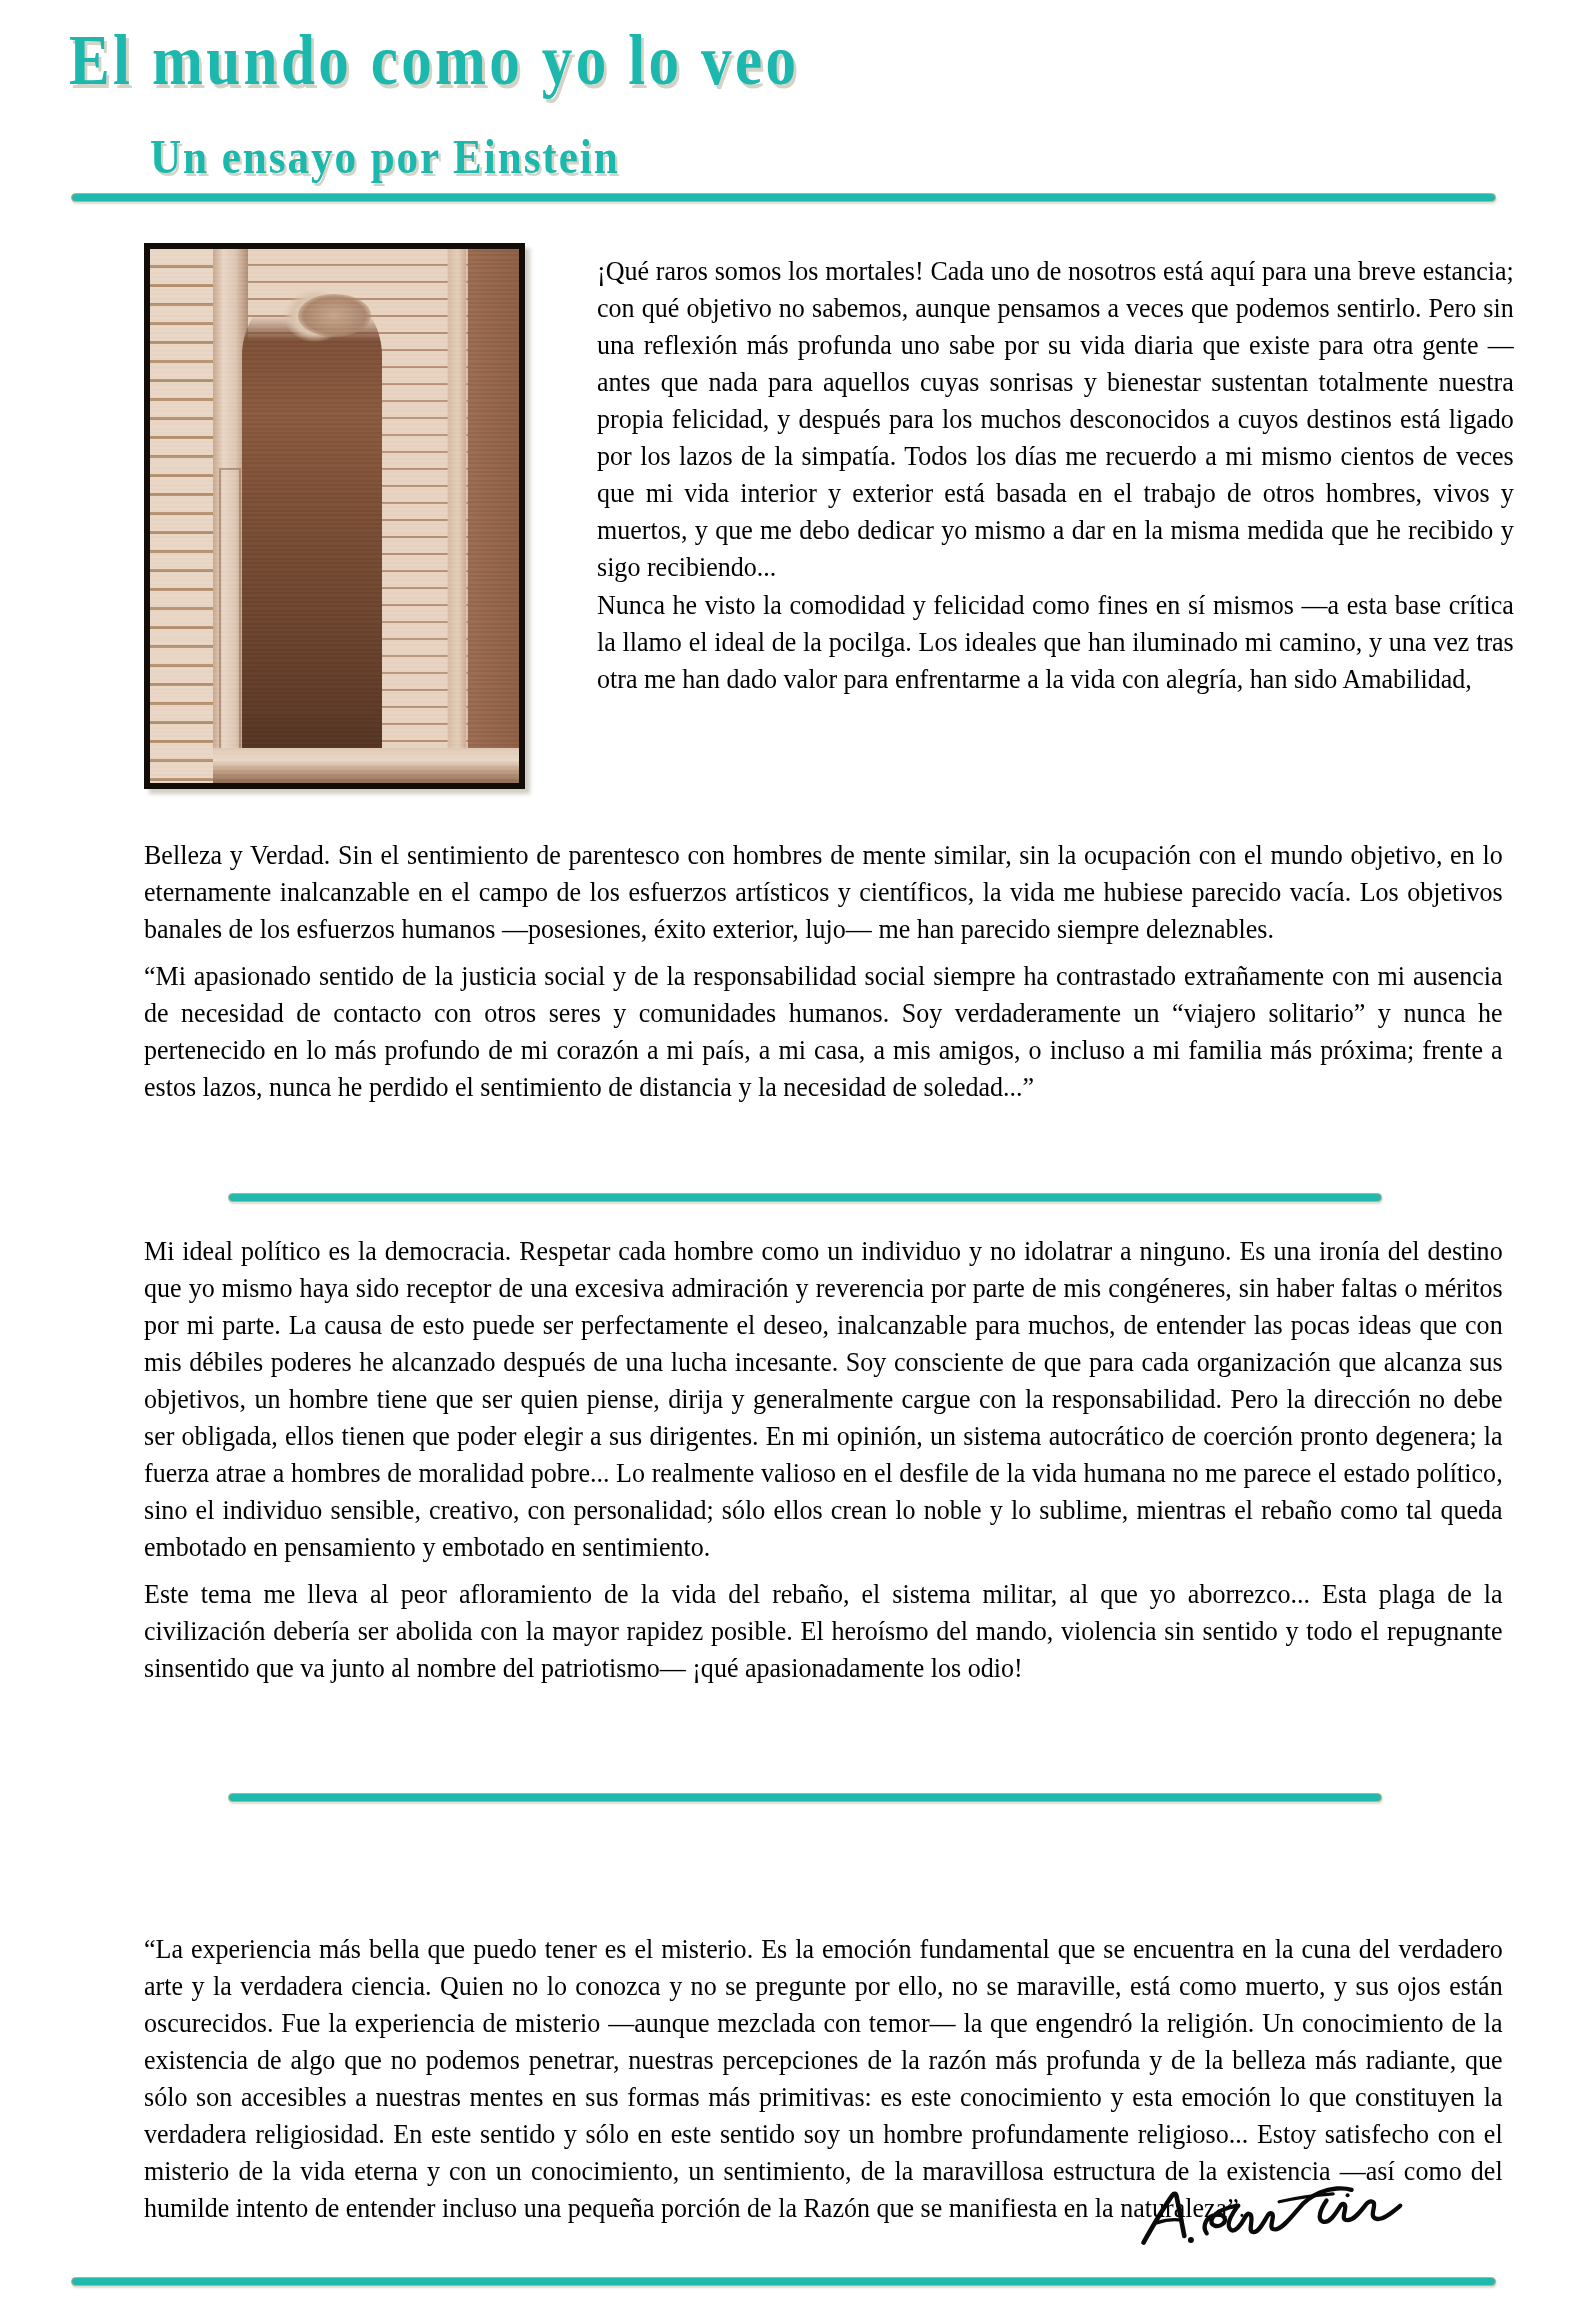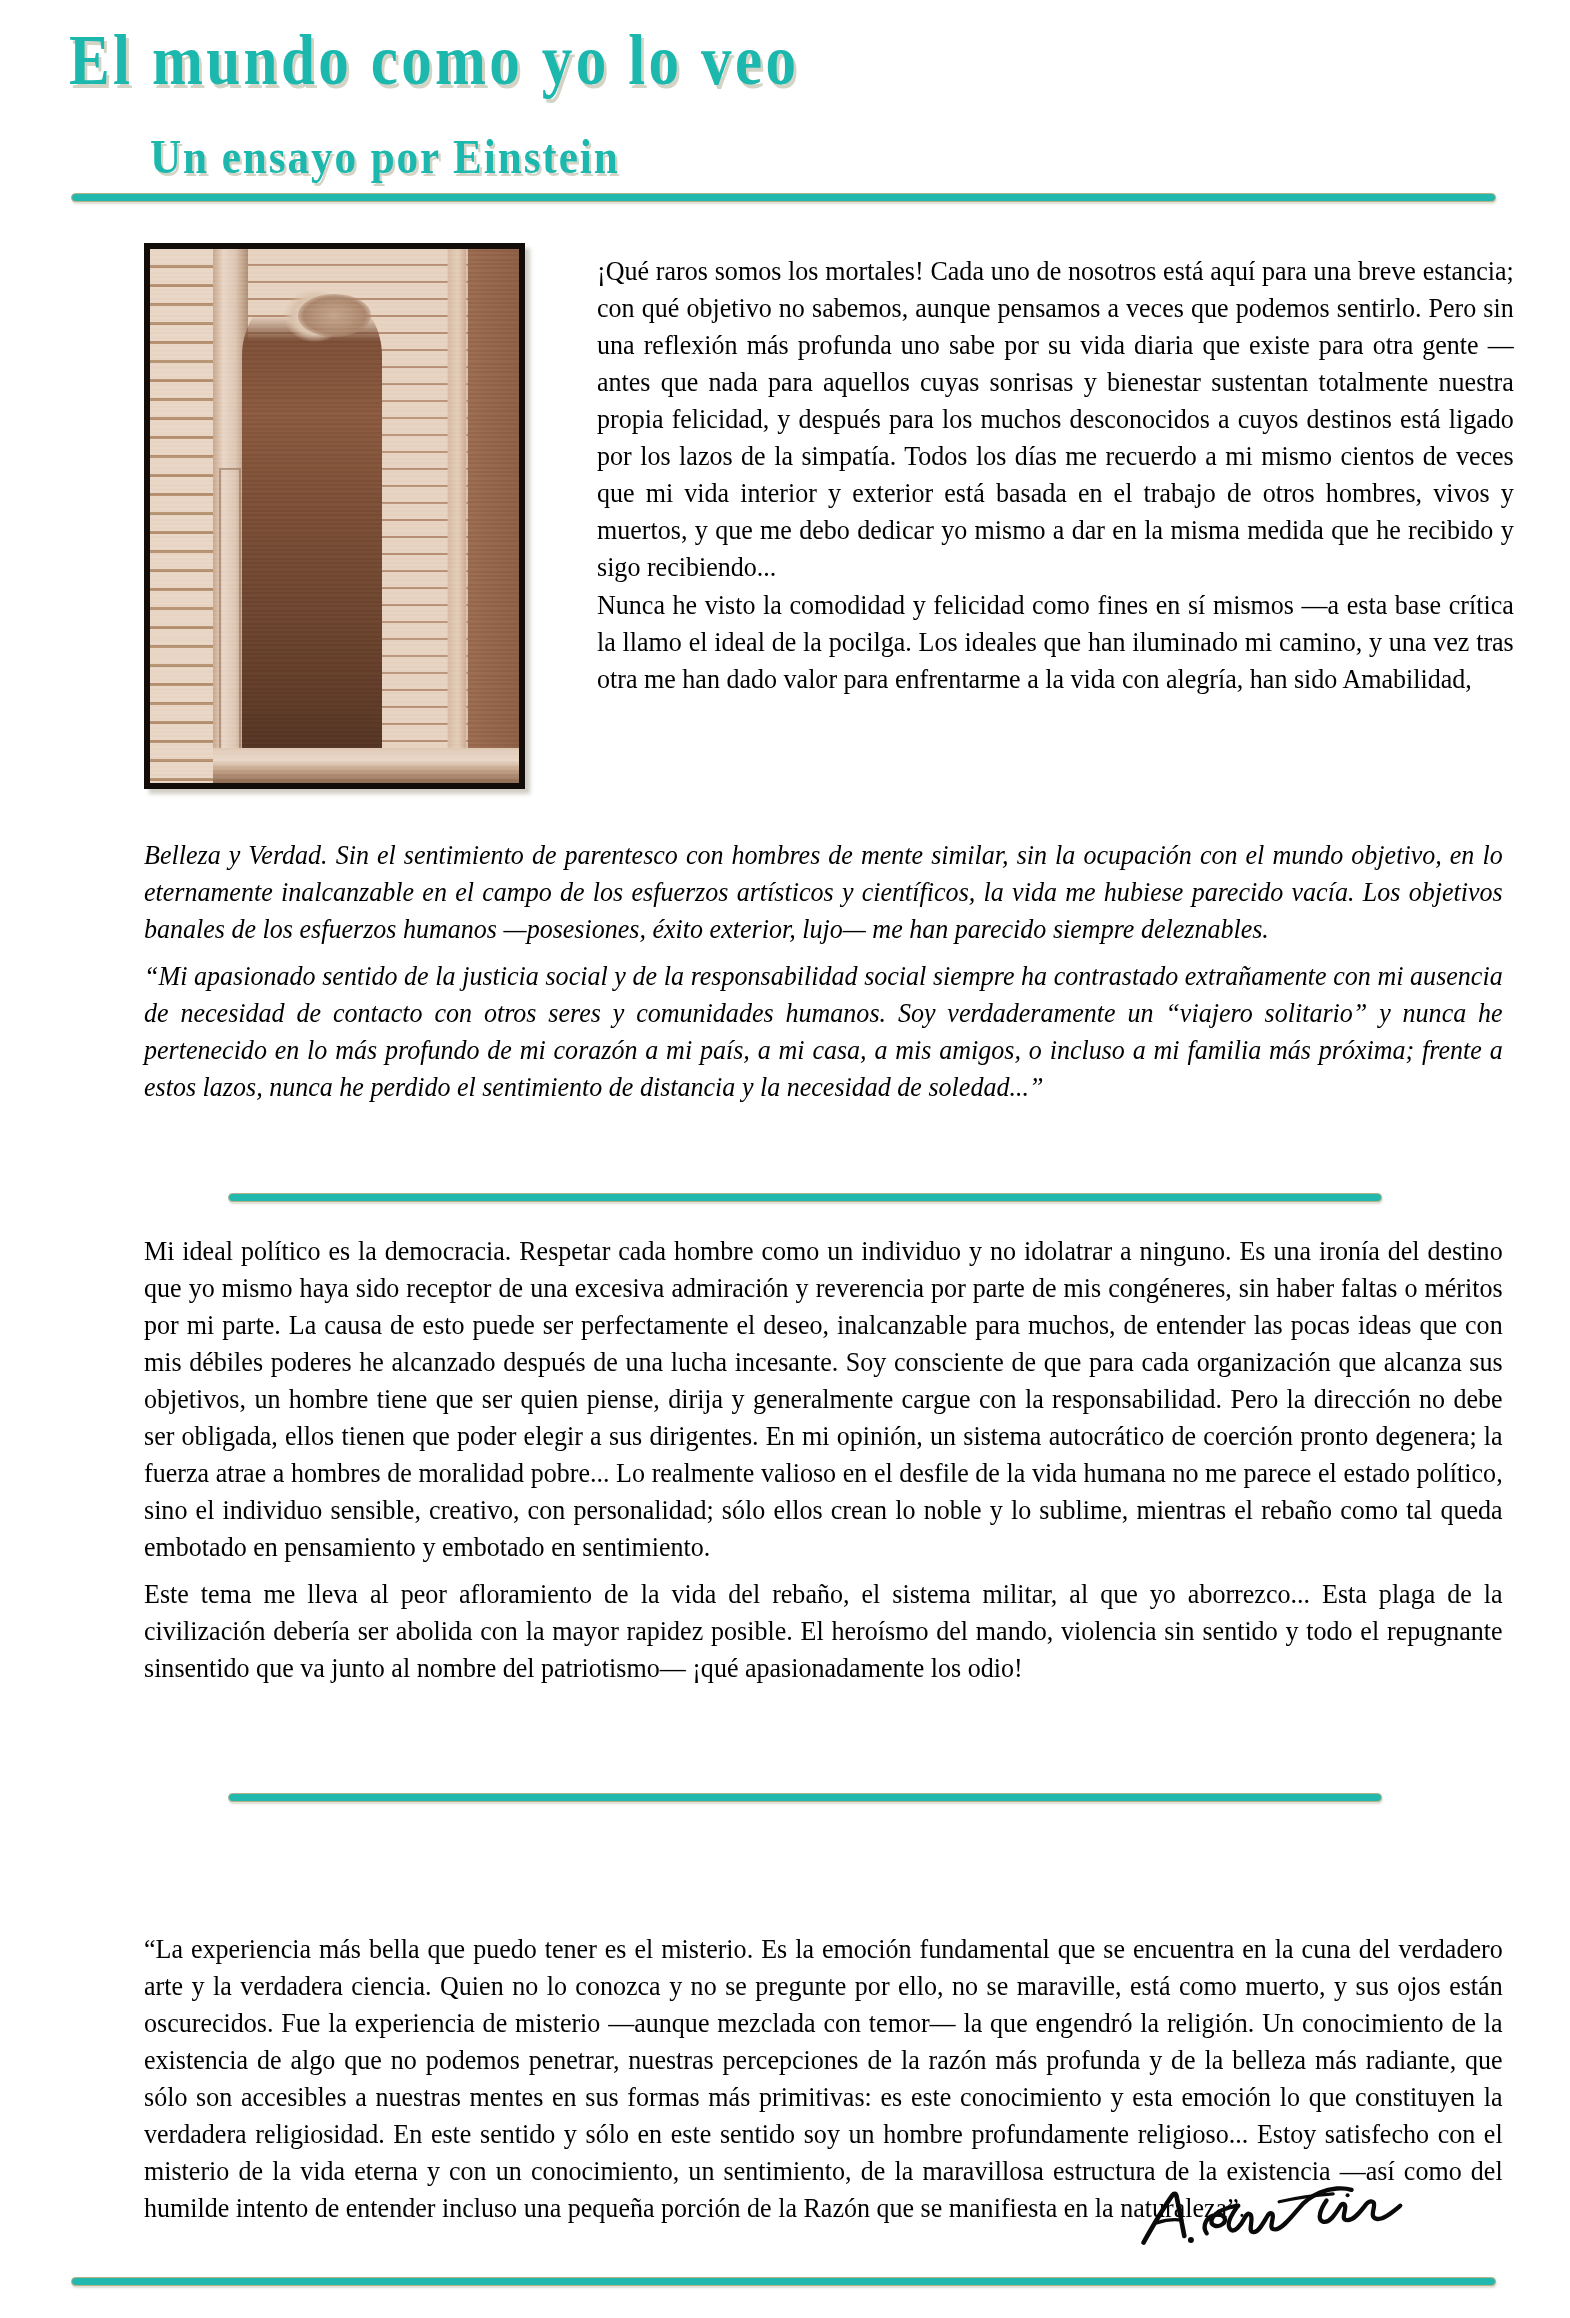--- a/index.html
+++ b/index.html
@@ -260,21 +260,21 @@
       <div class="photo-threshold"></div>
       <div class="photo-grain"></div>
     </div>
   </div>
 
   <div class="col-right">
     <p class="body">¡Qué raros somos los mortales! Cada uno de nosotros está aquí para una breve estancia; con qué objetivo no sabemos, aunque pensamos a veces que podemos sentirlo. Pero sin una reflexión más profunda uno sabe por su vida diaria que existe para otra gente —antes que nada para aquellos cuyas sonrisas y bienestar sustentan totalmente nuestra propia felicidad, y después para los muchos desconocidos a cuyos destinos está ligado por los lazos de la simpatía. Todos los días me recuerdo a mi mismo cientos de veces que mi vida interior y exterior está basada en el trabajo de otros hombres, vivos y muertos, y que me debo dedicar yo mismo a dar en la misma medida que he recibido y sigo recibiendo...</p>
     <p class="body">Nunca he visto la comodidad y felicidad como fines en sí mismos —a esta base crítica la llamo el ideal de la pocilga. Los ideales que han iluminado mi camino, y una vez tras otra me han dado valor para enfrentarme a la vida con alegría, han sido Amabilidad,</p>
   </div>
 
-  <div class="col-full" style="top:836px;font-style:italic;">
+  <div class="col-full" style="top:836px;">
     <p class="body">Belleza y Verdad. Sin el sentimiento de parentesco con hombres de mente similar, sin la ocupación con el mundo objetivo, en lo eternamente inalcanzable en el campo de los esfuerzos artísticos y científicos, la vida me hubiese parecido vacía. Los objetivos banales de los esfuerzos humanos —posesiones, éxito exterior, lujo— me han parecido siempre deleznables.</p>
     <div class="para-gap"></div>
     <p class="body">“Mi apasionado sentido de la justicia social y de la responsabilidad social siempre ha contrastado extrañamente con mi ausencia de necesidad de contacto con otros seres y comunidades humanos. Soy verdaderamente un “viajero solitario” y nunca he pertenecido en lo más profundo de mi corazón a mi país, a mi casa, a mis amigos, o incluso a mi familia más próxima; frente a estos lazos, nunca he perdido el sentimiento de distancia y la necesidad de soledad...”</p>
   </div>
 
   <div class="divider inner" id="divider-mid1"></div>
 
   <div class="col-full" style="top:1232px;">
     <p class="body">Mi ideal político es la democracia. Respetar cada hombre como un individuo y no idolatrar a ninguno. Es una ironía del destino que yo mismo haya sido receptor de una excesiva admiración y reverencia por parte de mis congéneres, sin haber faltas o méritos por mi parte. La causa de esto puede ser perfectamente el deseo, inalcanzable para muchos, de entender las pocas ideas que con mis débiles poderes he alcanzado después de una lucha incesante. Soy consciente de que para cada organización que alcanza sus objetivos, un hombre tiene que ser quien piense, dirija y generalmente cargue con la responsabilidad. Pero la dirección no debe ser obligada, ellos tienen que poder elegir a sus dirigentes. En mi opinión, un sistema autocrático de coerción pronto degenera; la fuerza atrae a hombres de moralidad pobre... Lo realmente valioso en el desfile de la vida humana no me parece el estado político, sino el individuo sensible, creativo, con personalidad; sólo ellos crean lo noble y lo sublime, mientras el rebaño como tal queda embotado en pensamiento y embotado en sentimiento.</p>
     <div class="para-gap"></div>

